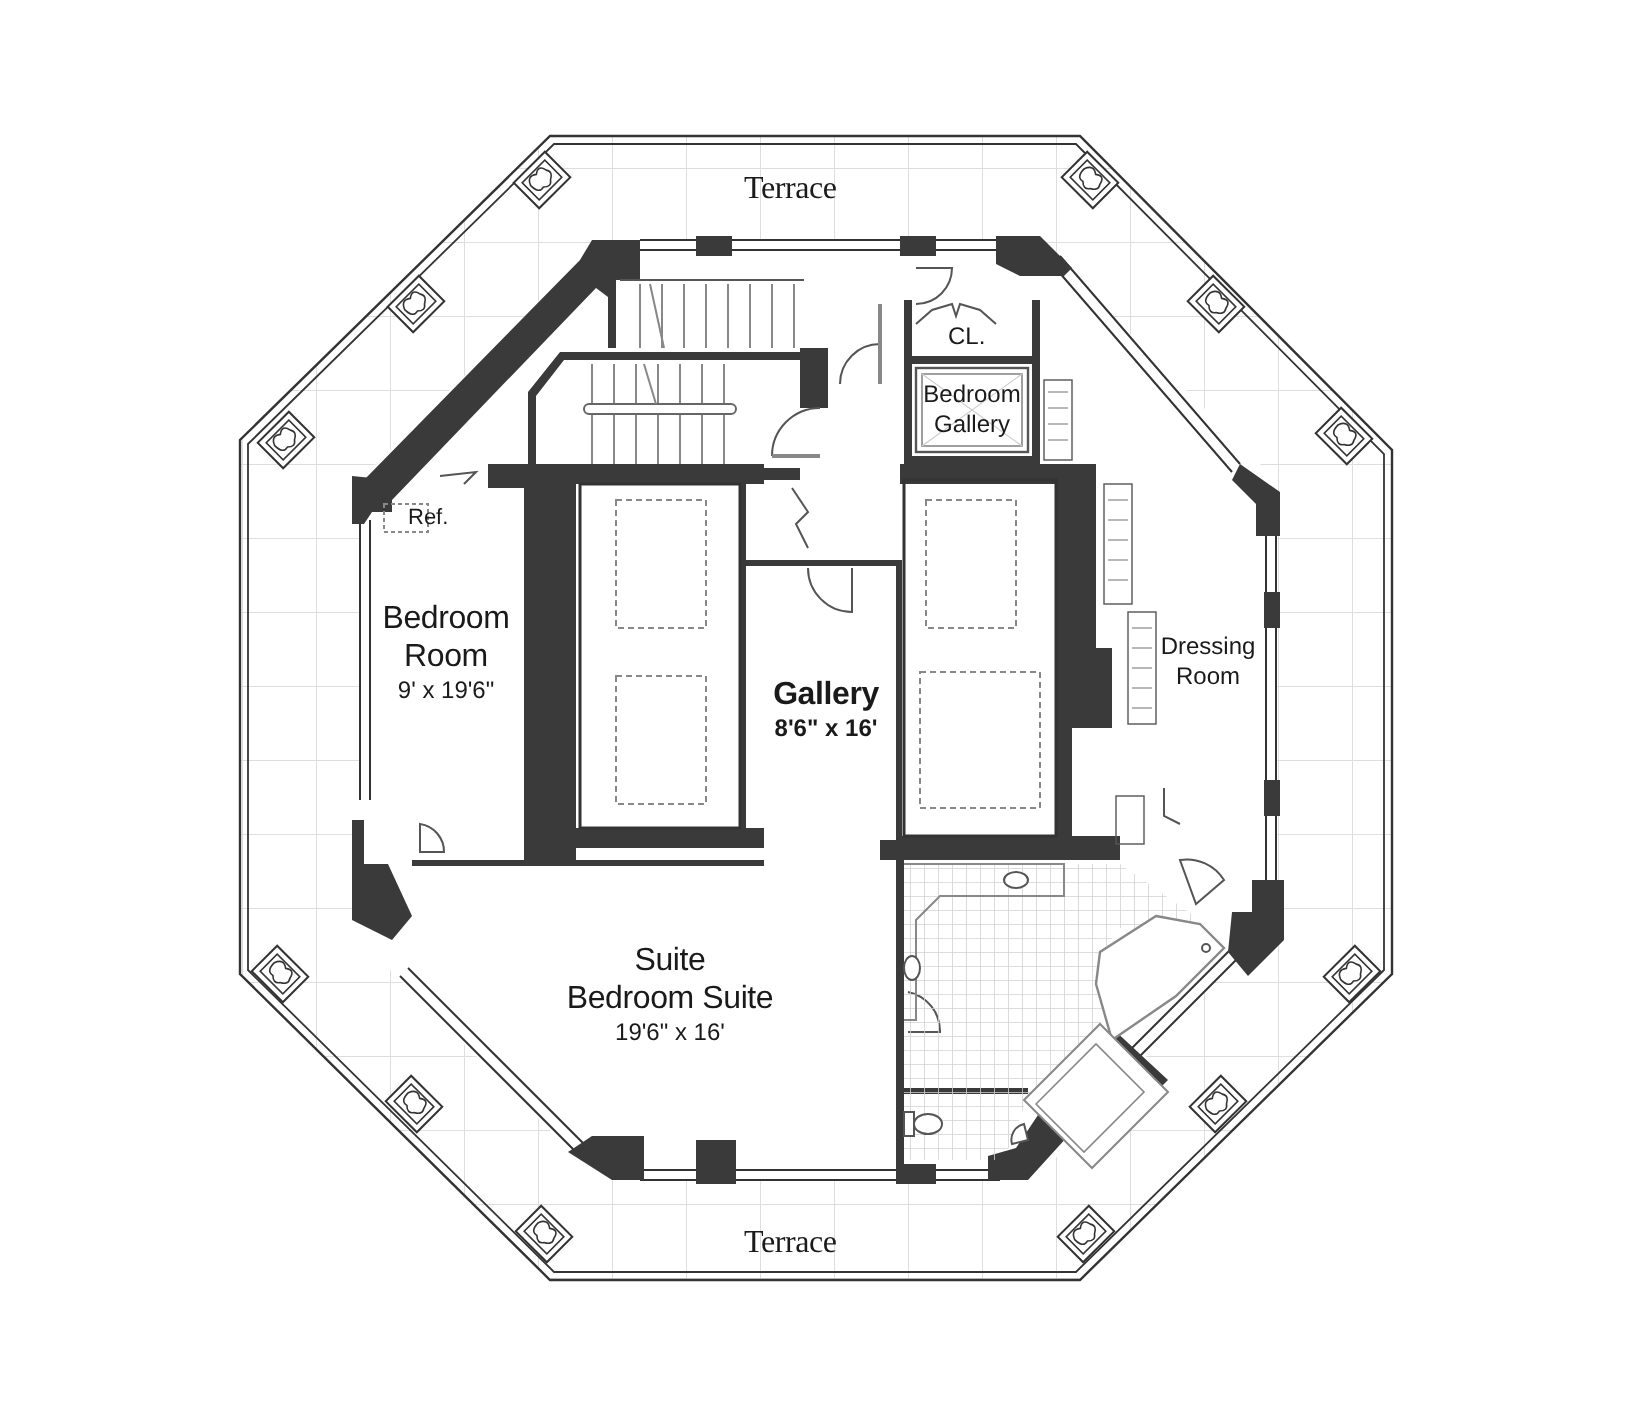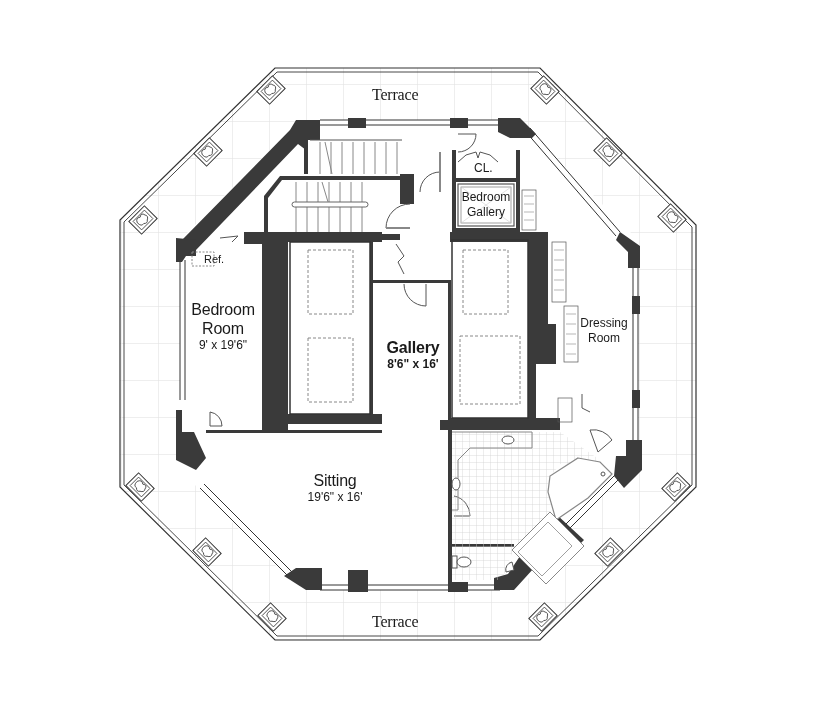--- a/index.html
+++ b/index.html
@@ -245,21 +245,22 @@
   <span class="name">Room</span>
   <span class="dim">9' x 19'6"</span>
 </div>
 
 <div class="lbl" style="left:378px; top:338px; width:70px;font-weight:bold;">
   <span class="name">Gallery</span>
   <span class="dim">8'6" x 16'</span>
 </div>
 
 <div class="lbl" style="left:270px; top:471px; width:130px;">
-  <span class="name">Sitting</span>
+  <span class="name">Suite</span>
+  <span class="name">Bedroom Suite</span>
   <span class="dim">19'6" x 16'</span>
 </div>
 
 <div class="lbl" style="left:574px; top:316px; width:60px;">
   <span class="small" style="display:block">Dressing</span>
   <span class="small" style="display:block">Room</span>
 </div>
 
 <div class="lbl" style="left:458px; top:190px; width:56px;">
   <span class="small" style="display:block">Bedroom</span>

